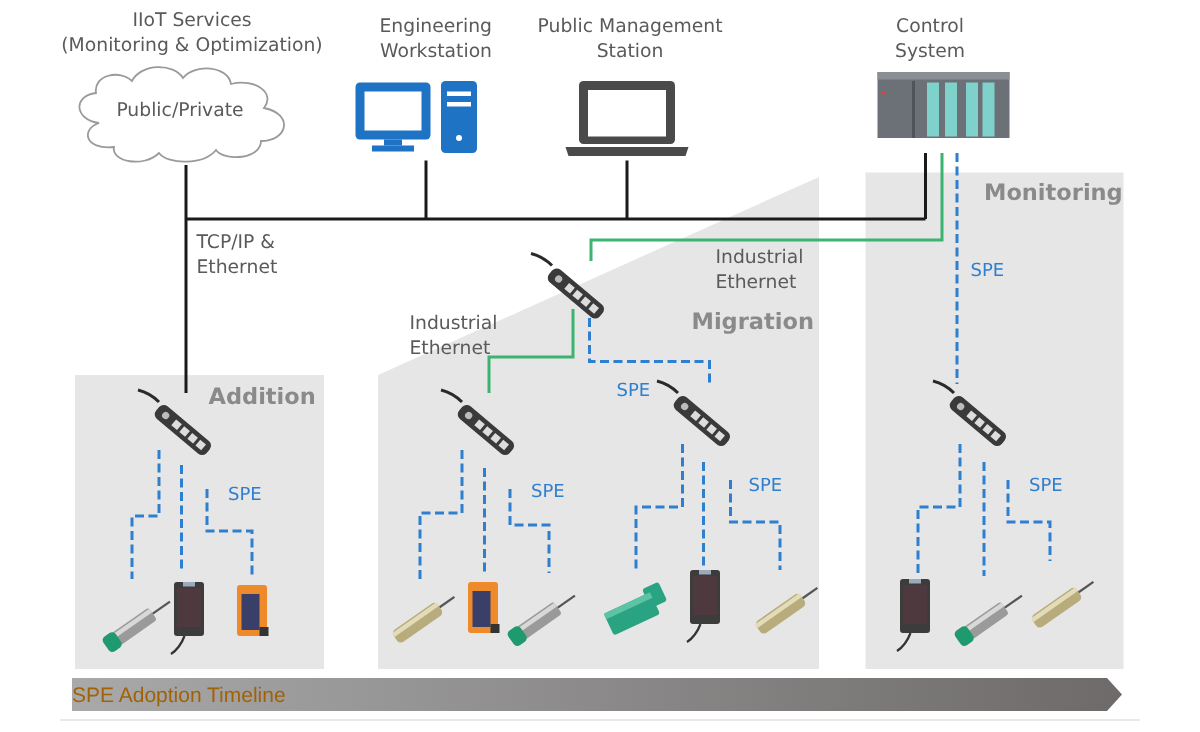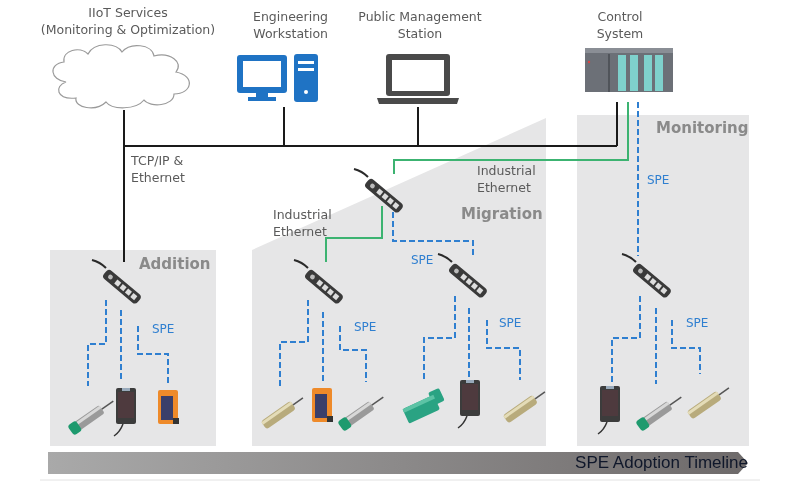--- a/index.html
+++ b/index.html
@@ -4,21 +4,21 @@
 <style>
   html, body { margin: 0; padding: 0; background: #ffffff; }
   body { width: 800px; height: 488px; position: relative; overflow: hidden;
          font-family: "DejaVu Sans", sans-serif; }
   #stage { position: absolute; left: 0; top: 0; width: 800px; height: 488px; }
   .lbl { position: absolute; text-align: center; color: #5a5a5a; font-size: 12.5px; line-height: 17px; white-space: nowrap; }
   .lbl-left { text-align: left; }
   .phase { position: absolute; font-weight: bold; color: #8a8a8a; font-size: 15px; white-space: nowrap; }
   .spe { position: absolute; color: #2f7fd0; font-size: 12px; white-space: nowrap; text-align: center; }
   .timeline-text { position: absolute; left: 48px; width: 700px; top: 452px; height: 22px; line-height: 22px;
-                   text-align: right; color: #0f172a; font-size: 17px; font-family: "Liberation Sans", sans-serif; }
+                   text-align: left; color: #a16207; font-size: 14px; font-family: "Liberation Sans", sans-serif; }
 </style>
 </head>
 <body>
 
 <svg id="stage" width="800" height="488" viewBox="0 0 800 488">
   <defs>
     <linearGradient id="tlgrad" x1="0" x2="1" y1="0" y2="0">
       <stop offset="0" stop-color="#a9a9a9"></stop>
       <stop offset="1" stop-color="#6e6a6a"></stop>
     </linearGradient>
@@ -163,20 +163,21 @@
 
   <polygon points="48,452 738,452 748,463 738,474 48,474" fill="url(#tlgrad)"></polygon>
   <line x1="40" y1="480" x2="760" y2="480" stroke="#e2e2e2" stroke-width="1"></line>
 </svg>
 
 <div class="lbl" style="left:28px; top:4px; width:200px;">
   <div>IIoT Services</div>
   <div>(Monitoring &amp; Optimization)</div>
 </div>
 <div class="lbl" style="left:70px; top:64px; width:100px;">
+  <div>Public/Private</div>
 </div>
 <div class="lbl" style="left:228px; top:8px; width:100px;text-align:right;">
   <div>Engineering</div>
   <div>Workstation</div>
 </div>
 <div class="lbl" style="left:358px; top:8px; width:124px;">
   <div>Public Management</div>
   <div>Station</div>
 </div>
 <div class="lbl" style="left:580px; top:8px; width:80px;">

